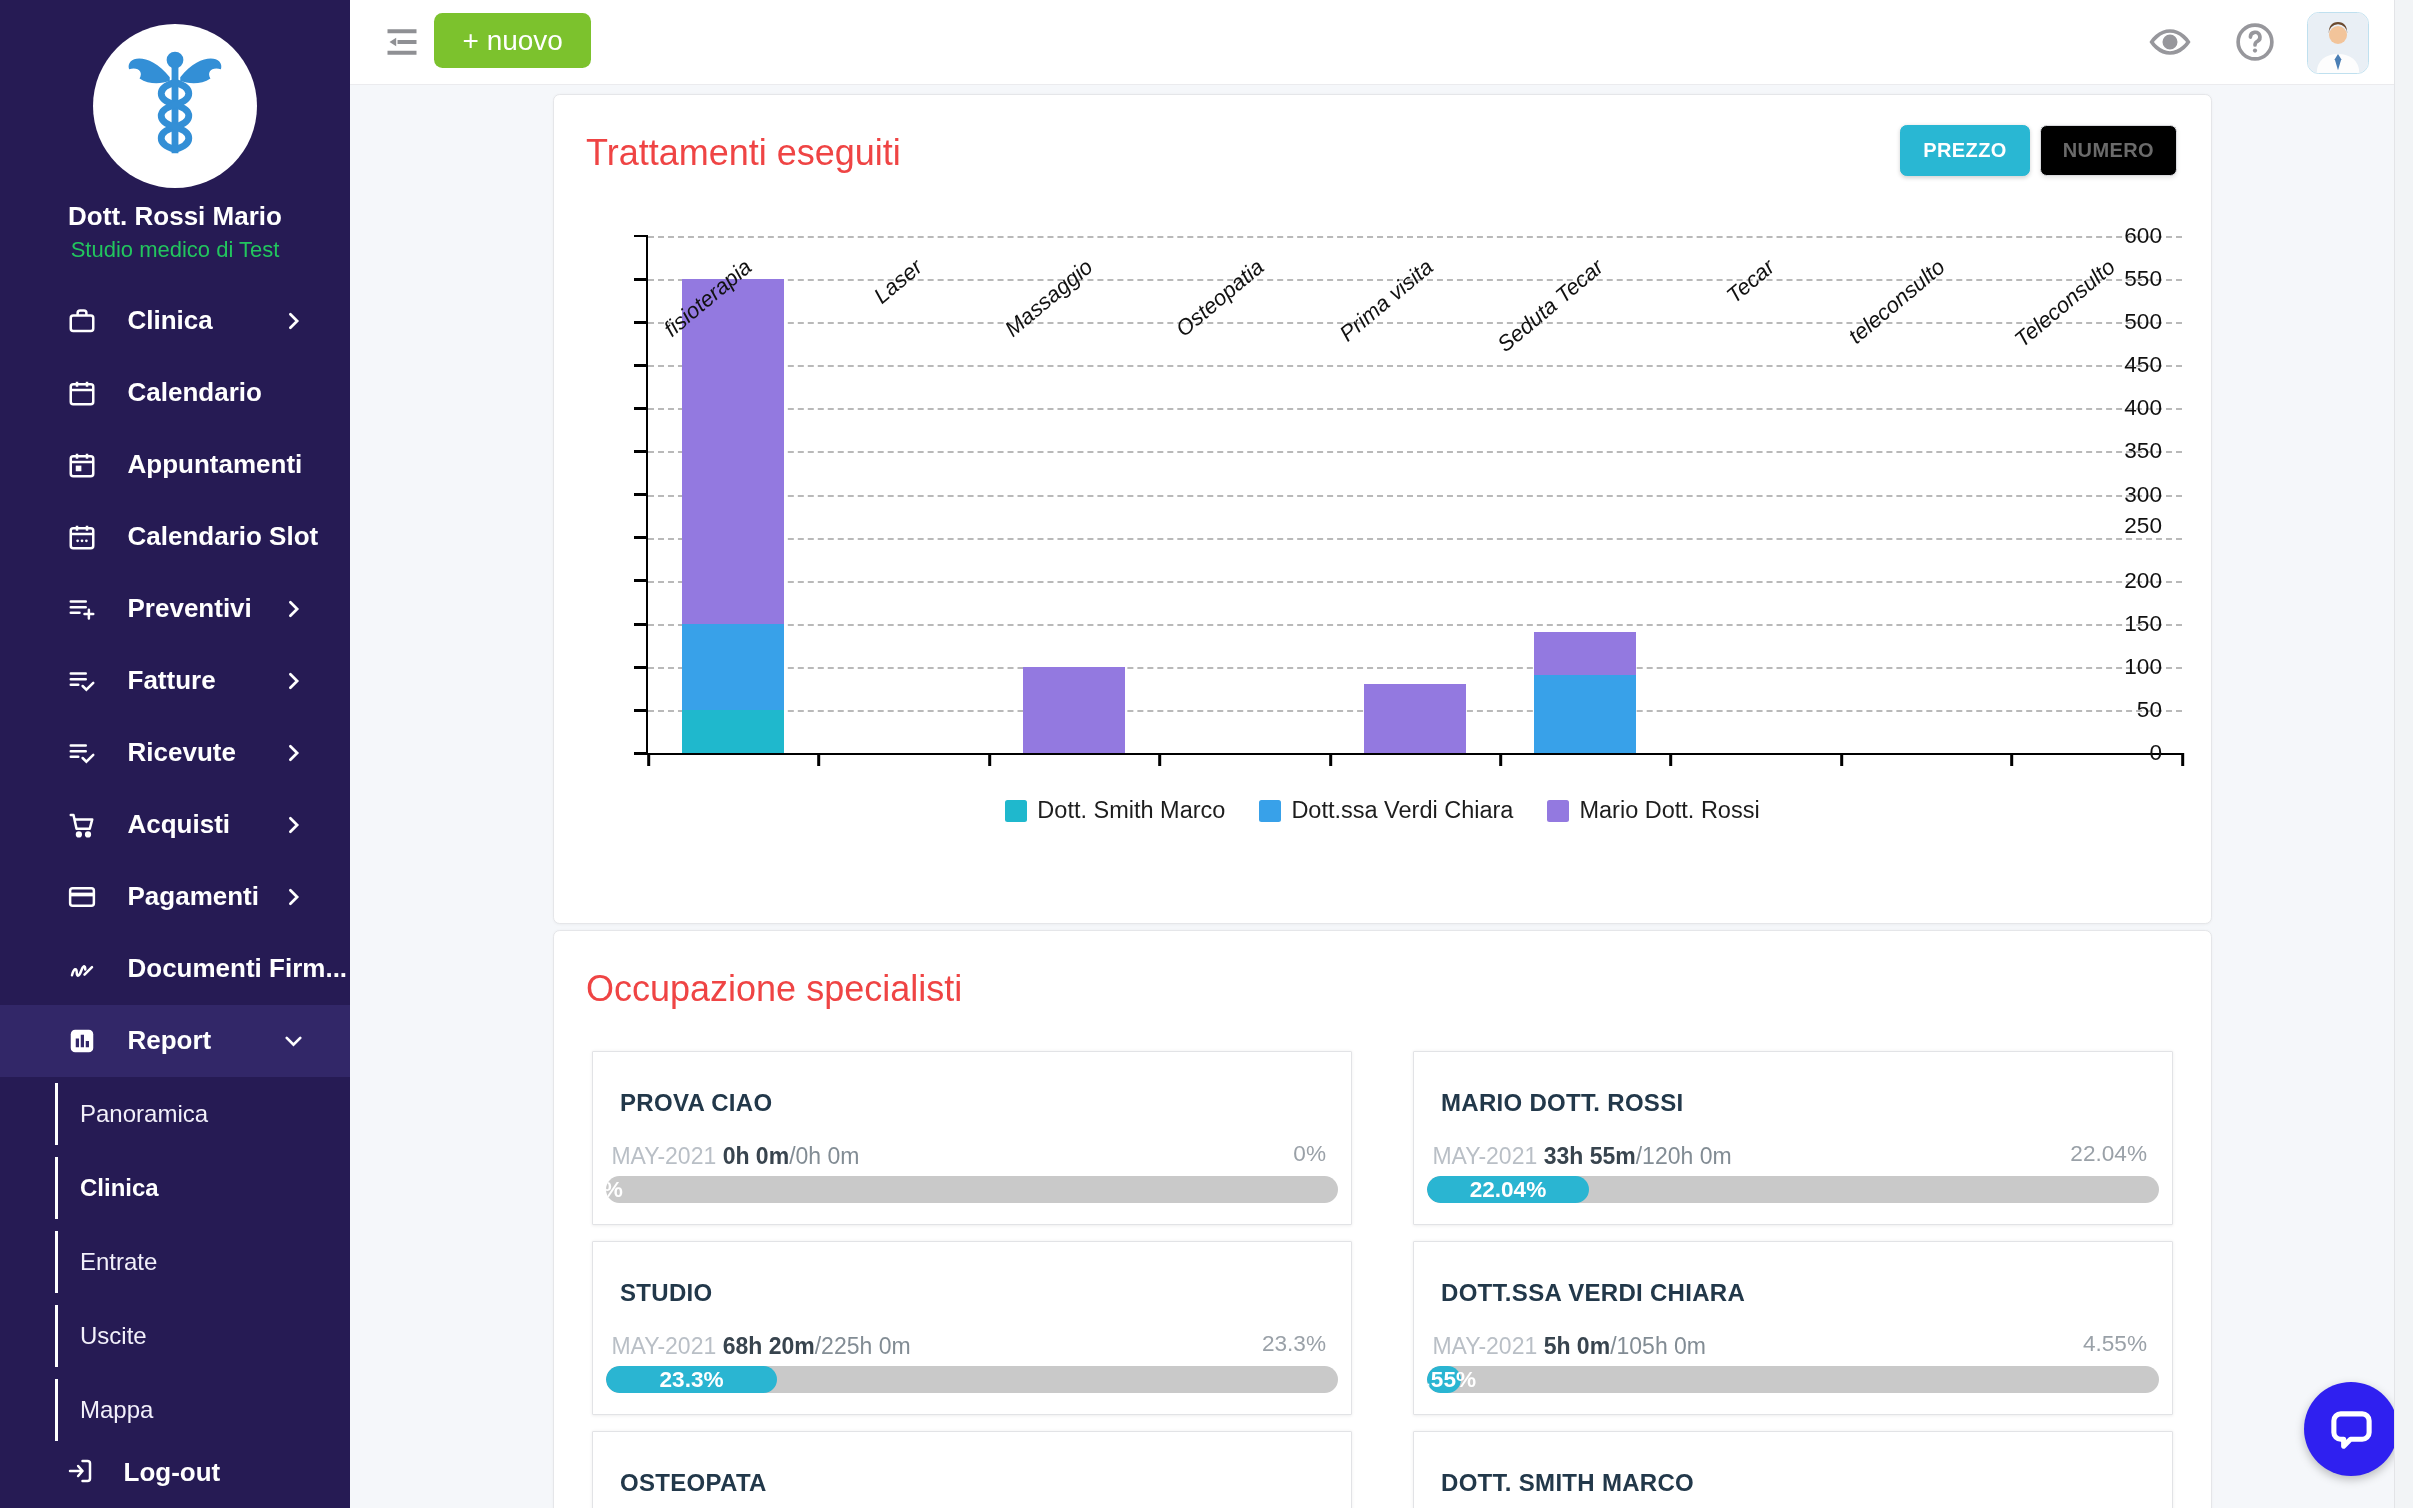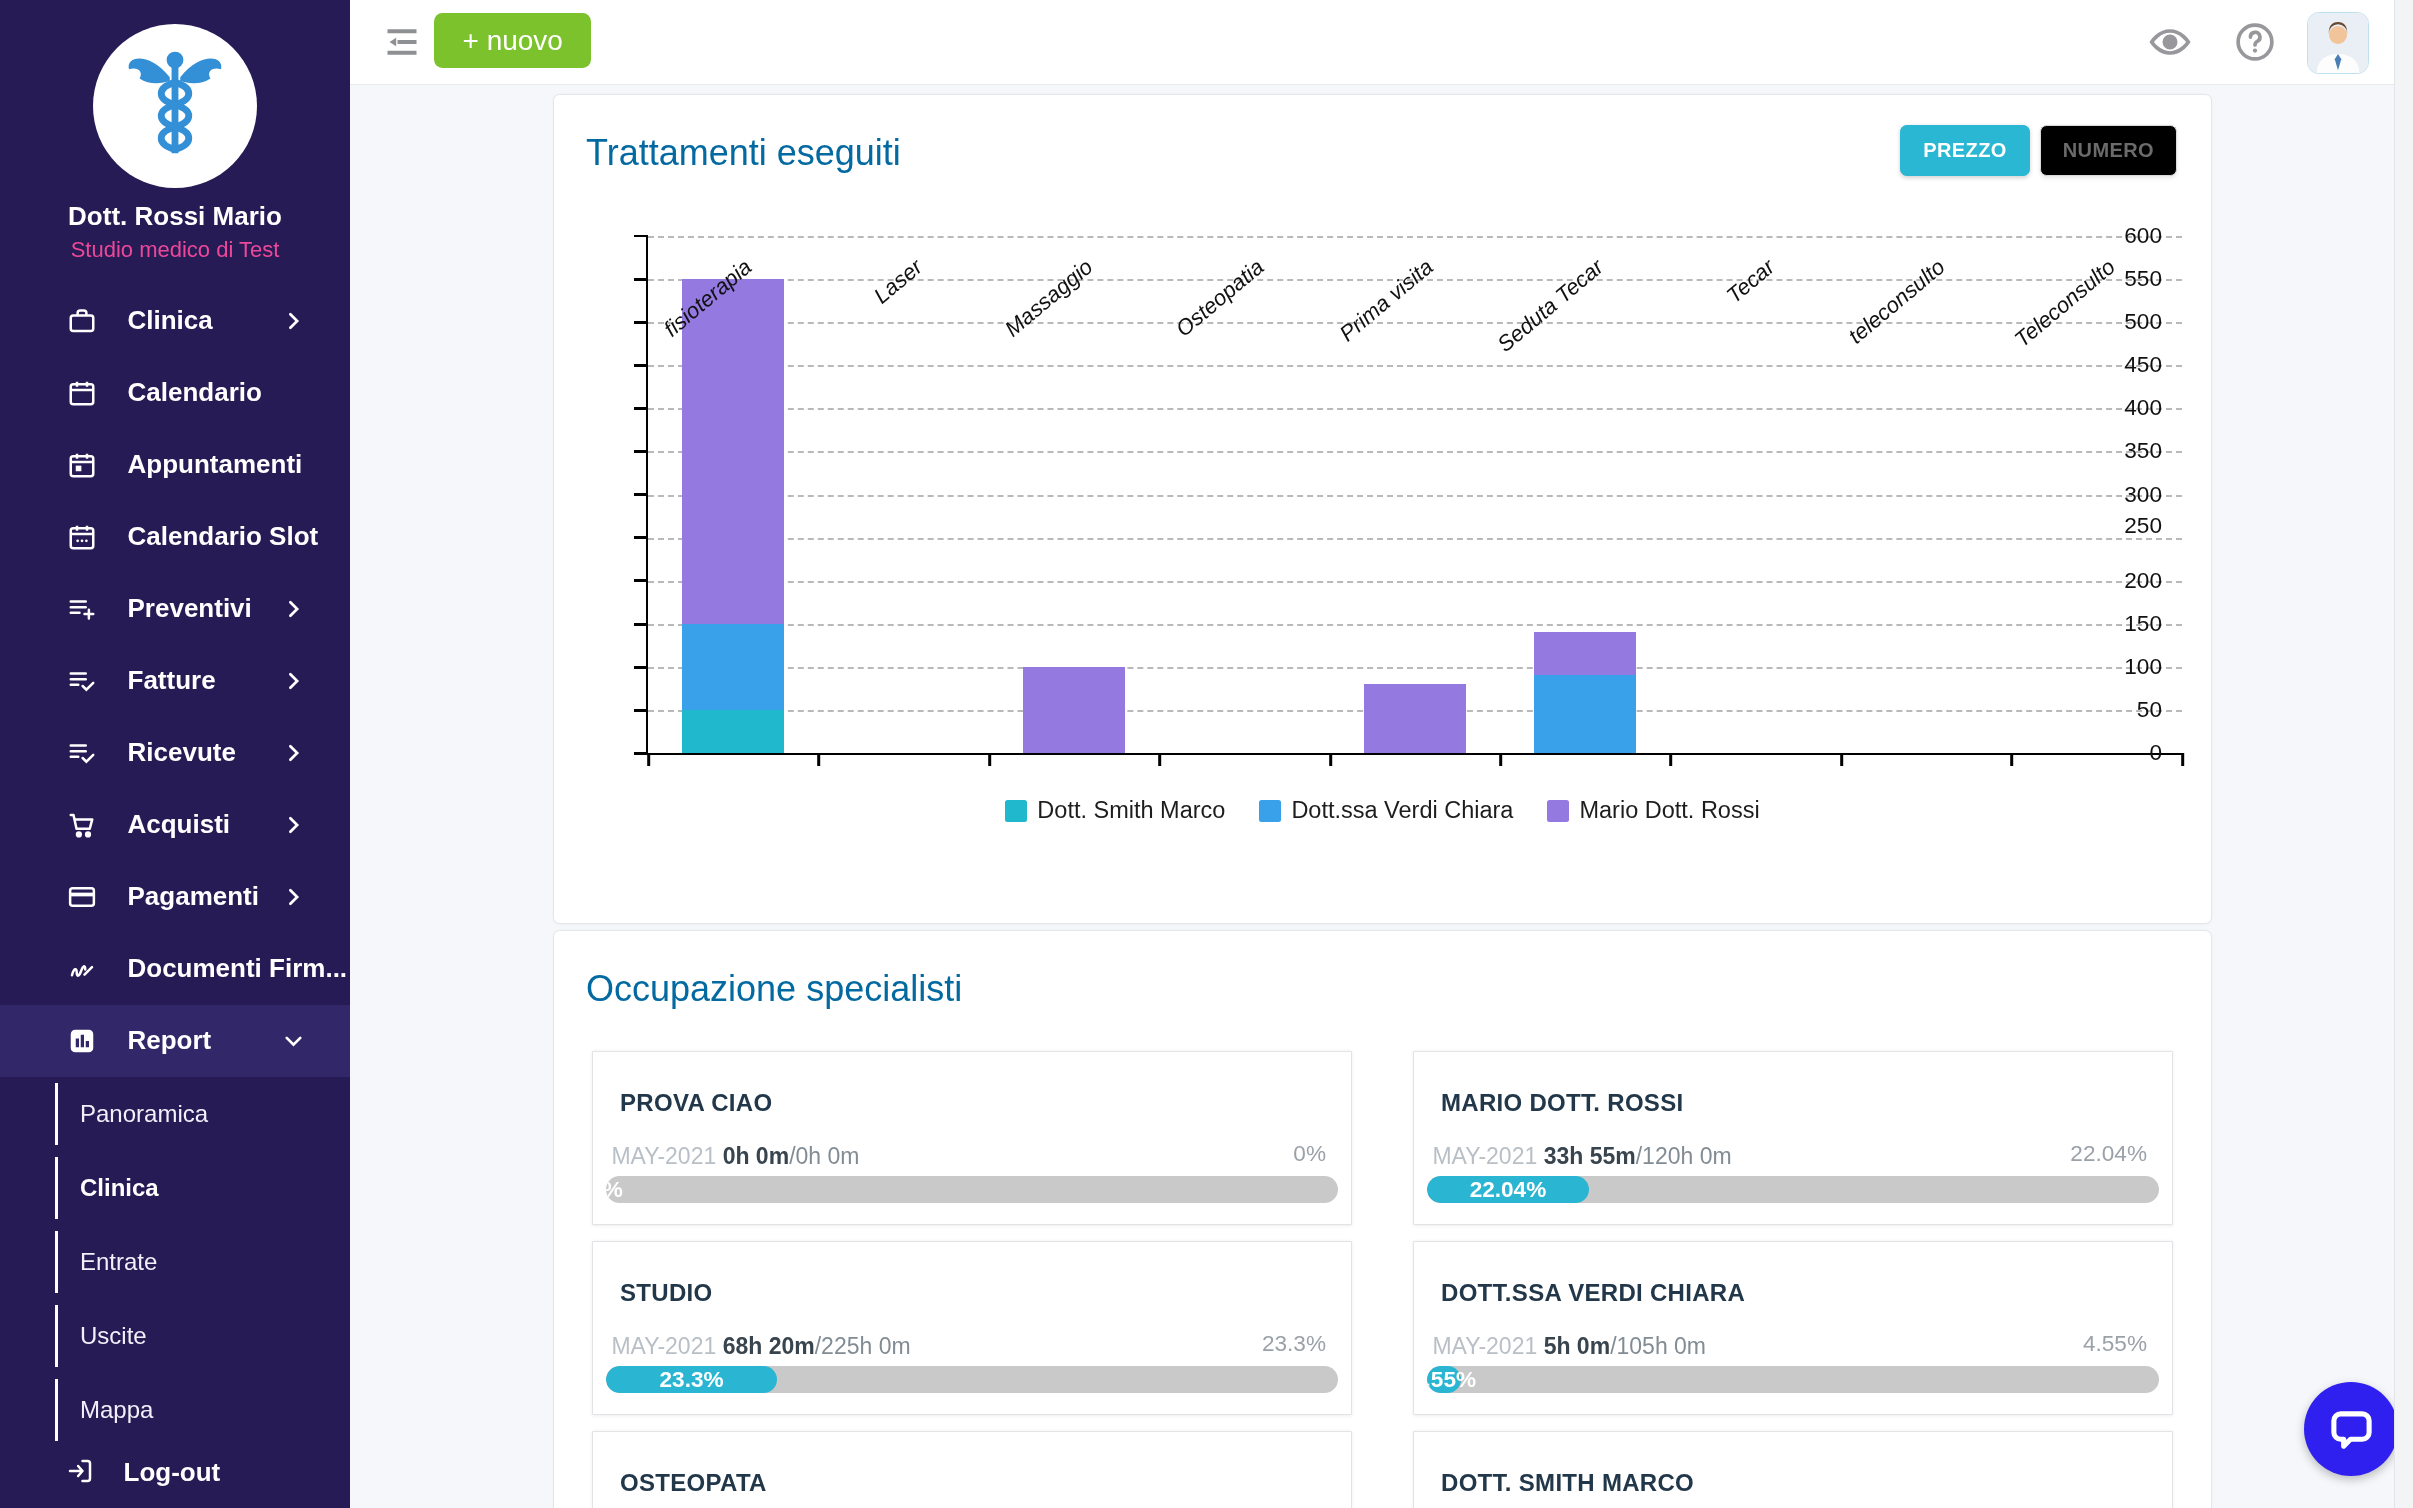--- a/index.html
+++ b/index.html
@@ -4,21 +4,21 @@
 <style>
   html,body{margin:0;padding:0;}
   body{width:2413px;height:1508px;overflow:hidden;font-family:"Liberation Sans","DejaVu Sans",sans-serif;background:#f5f7fa;}
   .app{position:relative;width:2413px;height:1508px;}
 
   
   .sidebar{position:absolute;left:0;top:0;width:350px;height:1508px;background:#261b54;color:#fff;z-index:5;}
   .logo-wrap{display:flex;justify-content:center;padding-top:23.5px;}
   .logo-circle{width:164px;height:164px;border-radius:50%;background:#fff;display:flex;align-items:center;justify-content:center;}
   .clinic-name{text-align:center;font-size:26px;font-weight:600;margin-top:13.4px;color:#fff;}
-  .clinic-sub{text-align:center;font-size:22px;font-weight:400;margin-top:5px;color:#ec4899;}
+  .clinic-sub{text-align:center;font-size:22px;font-weight:400;margin-top:5px;color:#22c55e;}
   .menu{margin-top:22px;}
   .menu-item{position:relative;height:72px;display:flex;align-items:center;padding-left:65px;cursor:pointer;}
   .menu-item.active{background:#322768;}
   .menu-item .mi-icon{width:34px;height:34px;display:flex;align-items:center;justify-content:center;flex:0 0 34px;}
   .menu-item .mi-label{font-size:26px;font-weight:600;margin-left:28.5px;white-space:nowrap;}
   .menu-item .mi-chev{position:absolute;right:44px;top:50%;transform:translateY(-50%);width:25px;height:25px;}
   .submenu .sub-item{position:relative;height:74px;display:flex;align-items:center;padding-left:80px;font-size:24px;color:#f2f0fa;cursor:pointer;}
   .submenu .sub-item::before{content:"";position:absolute;left:55px;top:5.9px;bottom:5.9px;width:3.4px;background:#fff;}
   .submenu .sub-item.current{font-weight:700;color:#fff;}
   .logout{position:absolute;left:0;right:0;top:1435px;height:75px;display:flex;align-items:center;padding-left:65px;cursor:pointer;}
@@ -31,21 +31,21 @@
   .tb-icon{position:absolute;top:20px;width:44px;height:44px;color:#9a9aa0;cursor:pointer;}
   .tb-eye{right:221px;}
   .tb-help{right:136px;}
   .avatar{position:absolute;right:44px;top:11.7px;width:60px;height:60px;border-radius:11.7px;overflow:hidden;border:1.7px solid #bfe0ef;cursor:pointer;}
 
   
   .main{position:absolute;left:350px;top:84px;right:18.4px;bottom:0;background:#f5f7fa;}
   .card{position:absolute;background:#fff;border:0.8px solid #e5e6e9;border-radius:6.7px;box-shadow:0 0.8px 2.5px rgba(0,0,0,.04);}
   .card-treatments{left:203px;top:10px;width:1657px;height:828px;}
   .card-occupancy{left:203px;top:846px;width:1657px;height:679px;}
-  .card-title{position:absolute;left:32px;top:37px;font-size:36px;font-weight:400;color:#0369a1;}
+  .card-title{position:absolute;left:32px;top:37px;font-size:36px;font-weight:400;color:#ef4444;}
 
   .toggle-group{position:absolute;right:34px;top:30px;display:flex;gap:10px;}
   .toggle-btn{height:49px;padding:0 22px;font-size:20px;font-weight:700;letter-spacing:0.4px;border-radius:6.7px;display:flex;align-items:center;cursor:pointer;font-family:inherit;}
   .toggle-on{background:#29b7d3;color:#fff;border:0.8px solid #29b7d3;box-shadow:0 1.7px 4.2px rgba(0,0,0,.18);}
   .toggle-off{background:#000000;color:#6b6b6b;border:0.8px solid #d9dade;box-shadow:0 1.7px 4.2px rgba(0,0,0,.10);}
 
   
   .plot{position:absolute;left:92px;top:141px;width:1534px;height:517px;border-left:2.5px solid #000;border-bottom:2.5px solid #000;}
   .gridline{position:absolute;left:0;right:0;height:0;border-top:2.5px dashed #b9b9b9;}
   .ytick{position:absolute;left:-14.2px;width:14.2px;height:2.5px;background:#000;}

